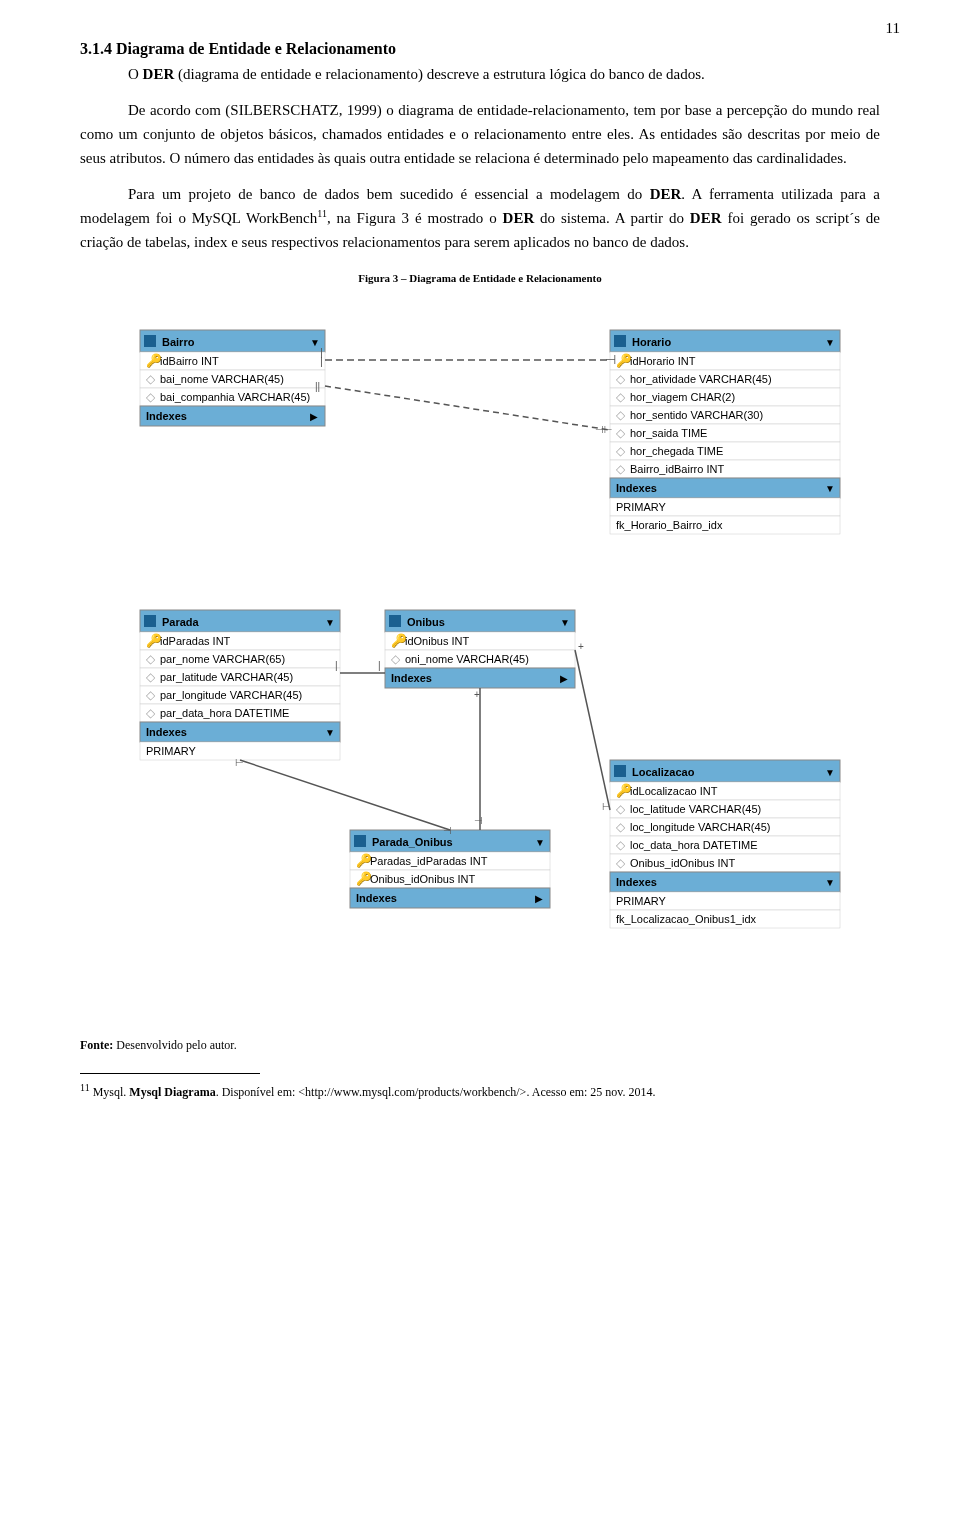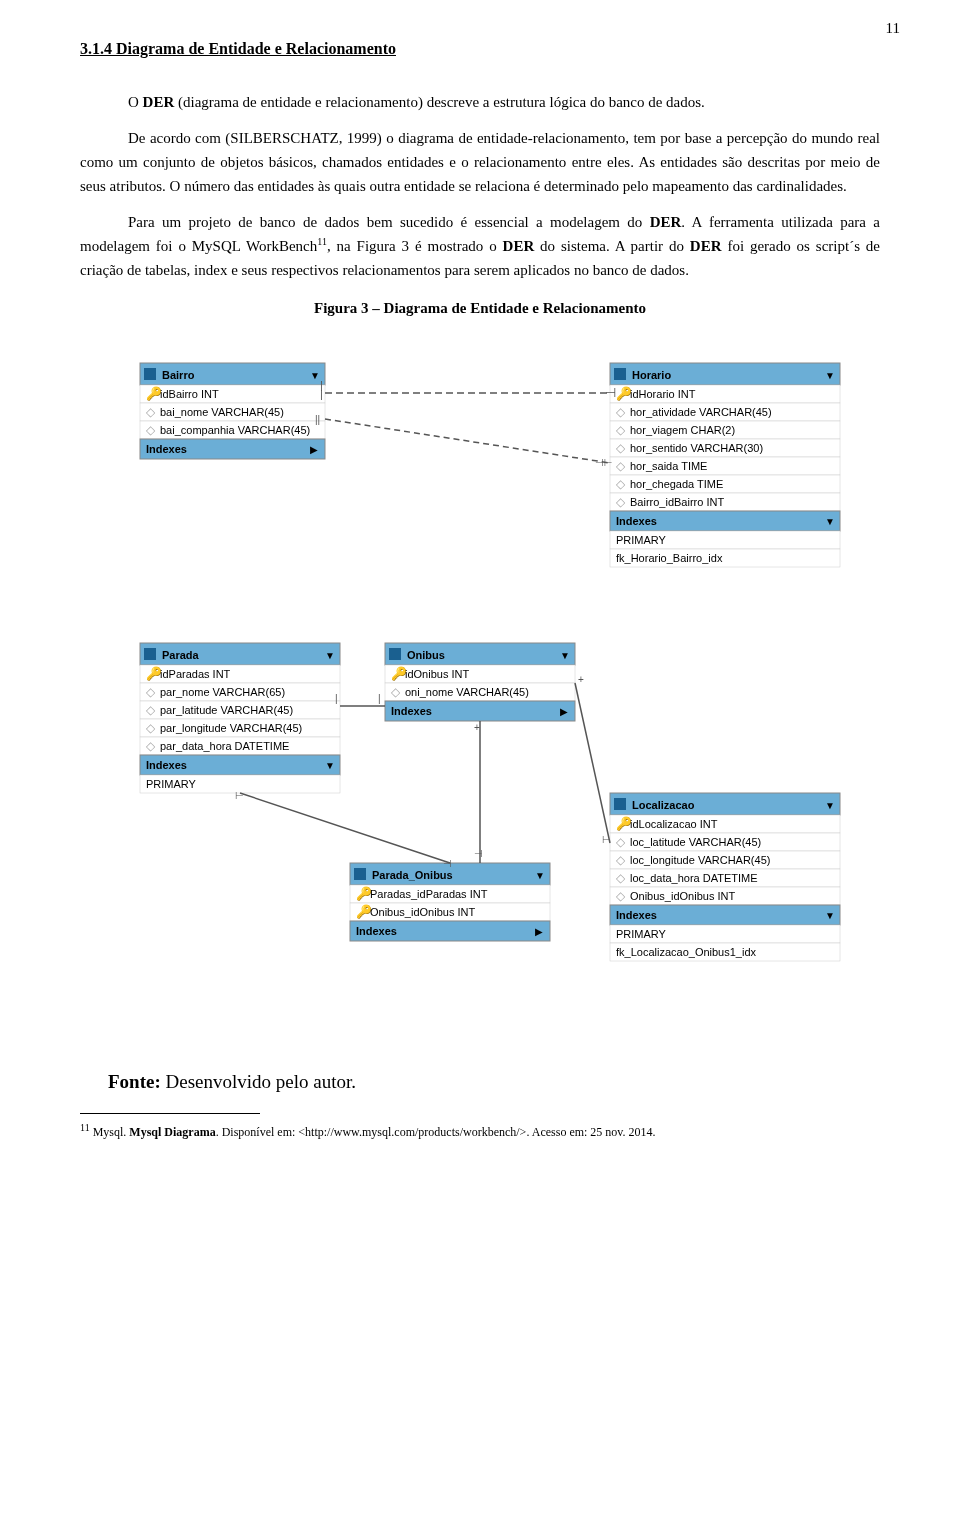--- a/index.html
+++ b/index.html
@@ -15,52 +15,50 @@
     }
     .page-number {
       position: absolute;
       top: 20px;
       right: 60px;
       font-size: 15px;
     }
     .section-title {
       font-size: 16px;
       font-weight: bold;
-      margin-bottom: 32px;
-      text-decoration: underline;
+      margin-bottom: 4px;
     }
     .body-text {
       text-align: justify;
       line-height: 1.6;
       margin-bottom: 12px;
     }
     .body-text b, .body-text strong {
       font-weight: bold;
     }
     .figure-title {
       text-align: center;
       font-weight: bold;
       margin: 18px 0 16px 0;
-      font-size: 15px;
+      font-size: 11px;
     }
     
     .diagram-container {
       width: 100%;
       display: flex;
       justify-content: flex-end;
       margin-bottom: 18px;
     }
     .diagram-svg {
       width: 760px;
       height: 720px;
     }
     .fonte-text {
-      font-size: 19px;
+      font-size: 12px;
       margin-top: 10px;
-      margin-left: 28px;
     }
     .footnote-line {
       border-top: 1px solid #000;
       width: 180px;
       margin-top: 20px;
       margin-bottom: 6px;
     }
     .footnote-text {
       font-size: 12px;
       line-height: 1.5;

